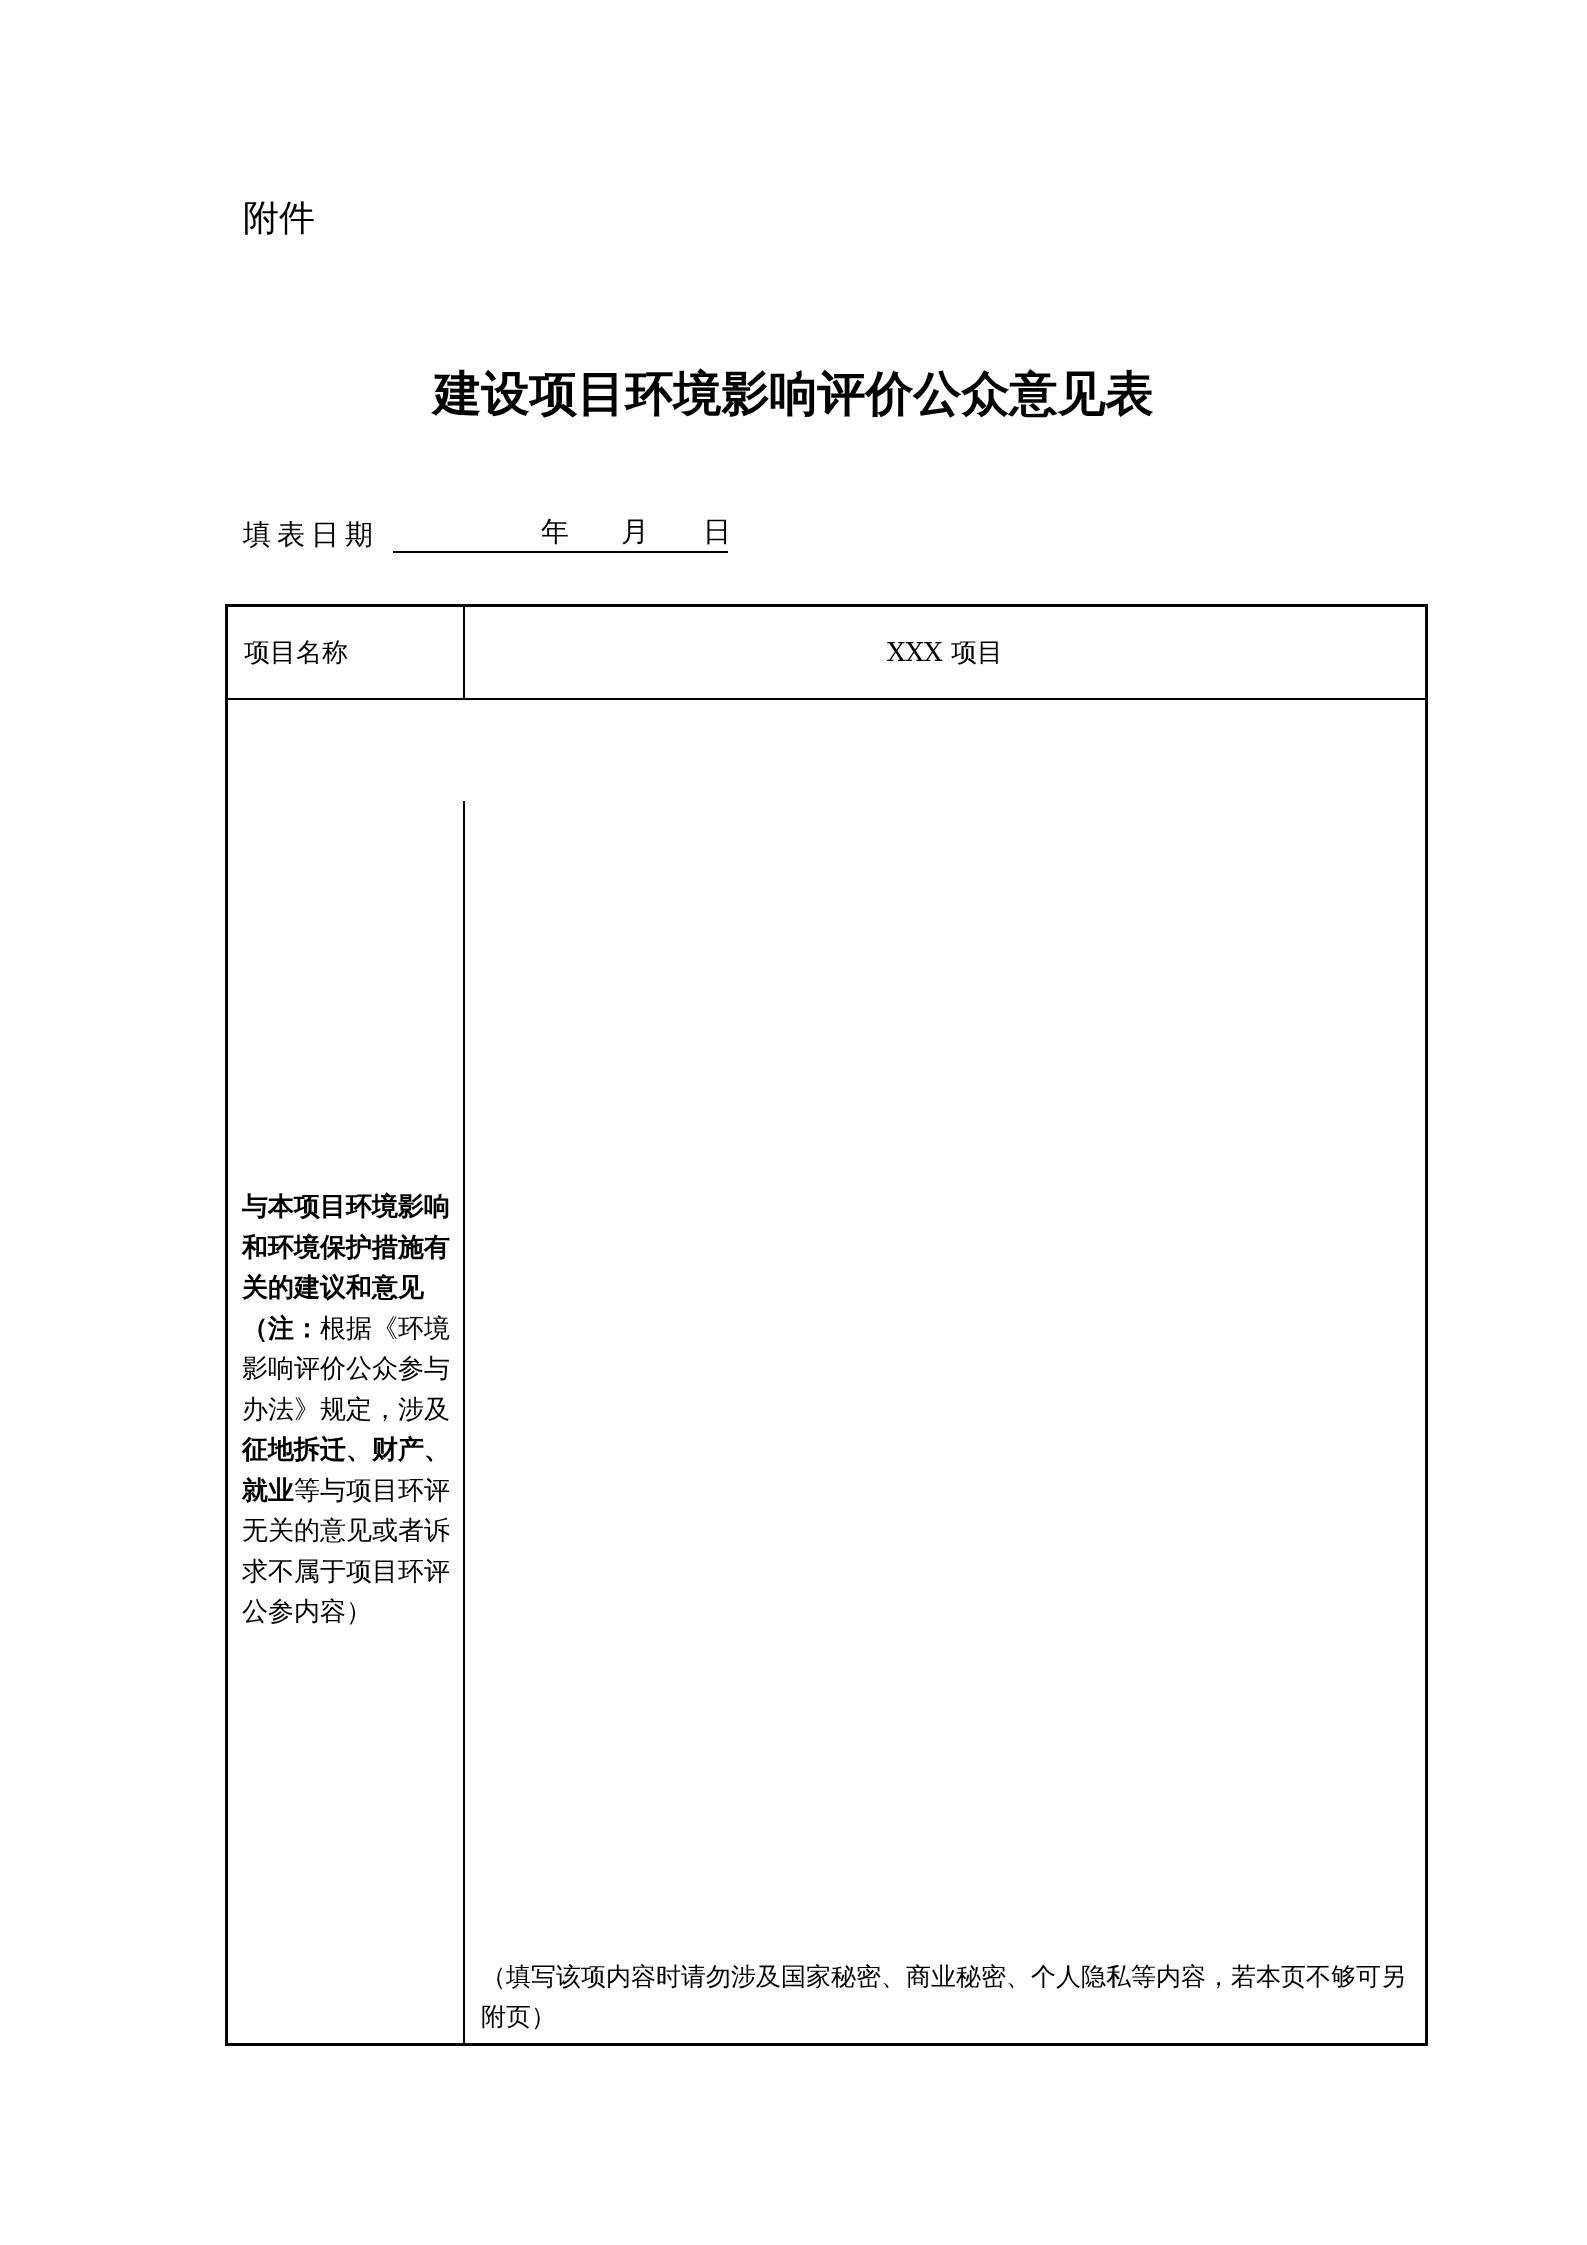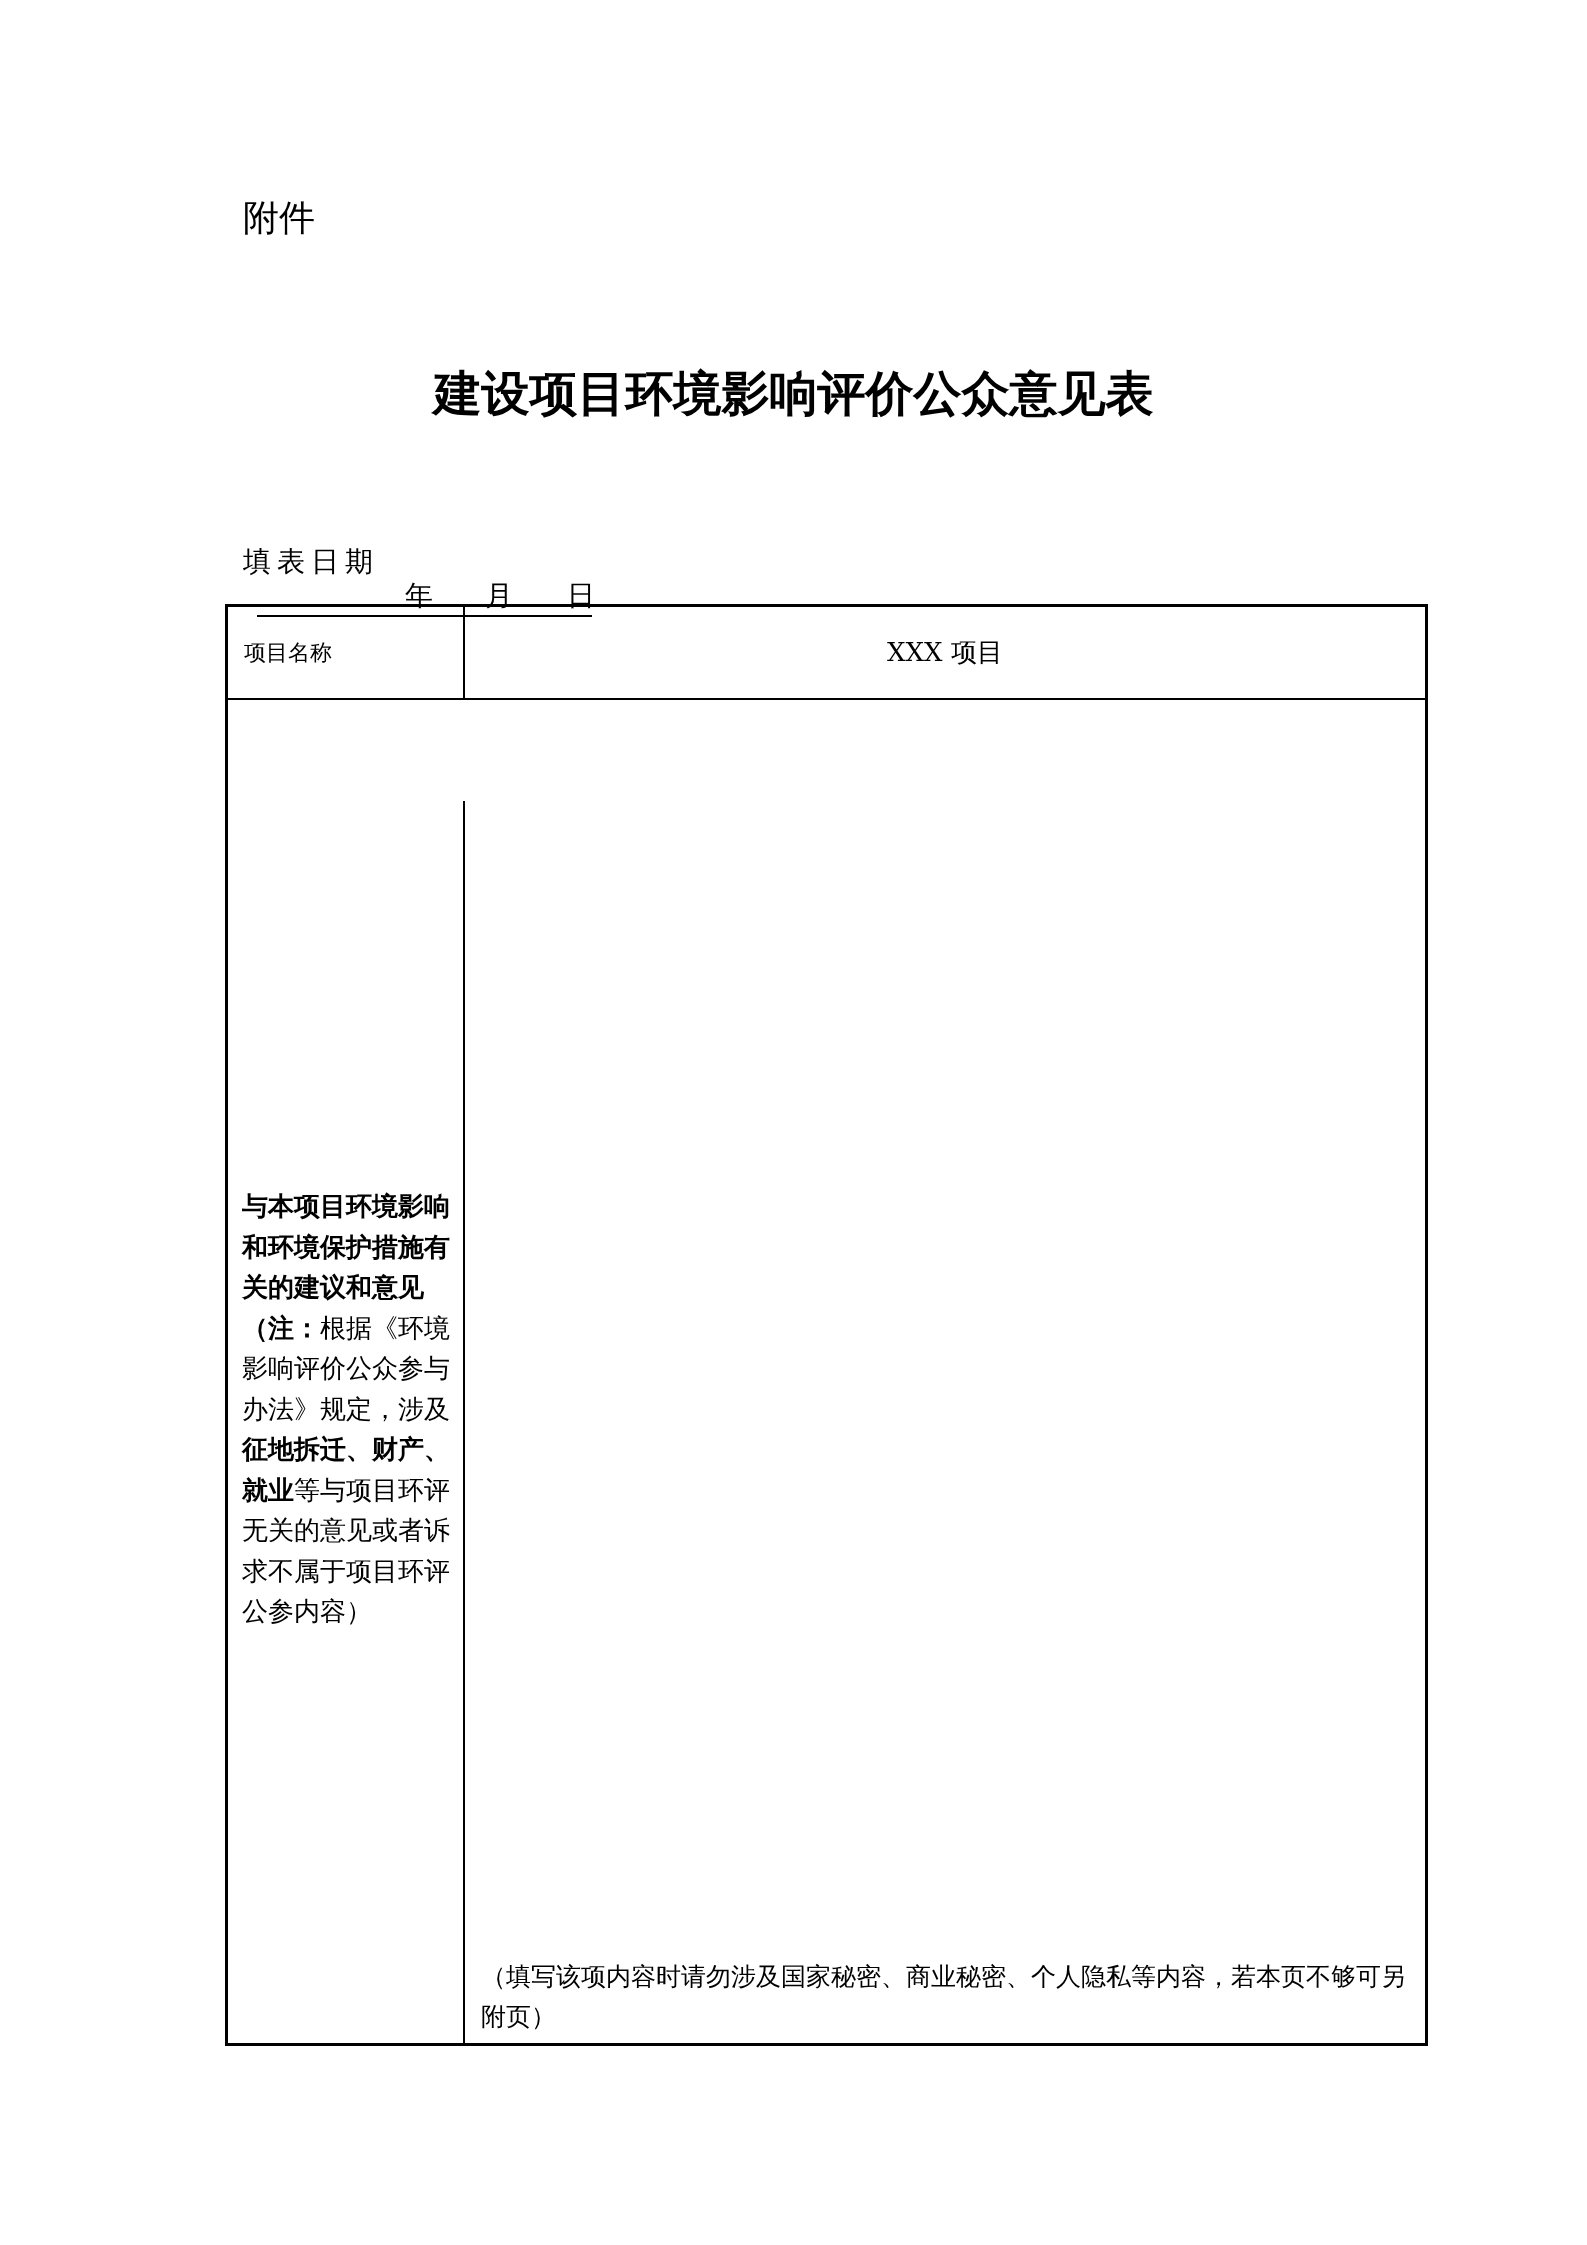--- a/index.html
+++ b/index.html
@@ -1,33 +1,33 @@
 <!DOCTYPE html>
 <html><head>
 <meta charset="utf-8">
 <style>
   html, body { margin: 0; padding: 0; background: #ffffff; }
   body { width: 1587px; height: 2245px; position: relative; overflow: hidden;
          font-family: "DejaVu Sans", "Liberation Sans", sans-serif; color: #000; }
   .attach { position: absolute; left: 243px; top: 194px; font-size: 36px; }
   .title { position: absolute; left: 0; width: 1587px; top: 362px; text-align: center;
            font-family: "DejaVu Serif", "Liberation Serif", serif; font-weight: bold; font-size: 48px; letter-spacing: 0px; }
-  .date-row { position: absolute; left: 243px; top: 543px; font-size: 28px; display: flex; align-items: flex-start; flex-direction: column; }
+  .date-row { position: absolute; left: 243px; top: 516px; font-size: 28px; display: flex; align-items: center; }
   .date-label { letter-spacing: 6px; }
   .date-line { margin-left: 14px; width: 335px; border-bottom: 2px solid #000; height: 34px; position: relative;
                font-family: "DejaVu Serif", "Liberation Serif", serif; }
   .date-line span { position: absolute; bottom: 0px; font-size: 28px; }
   .tbl { position: absolute; left: 225px; top: 604px; width: 1203px; height: 1442px;
          border: 3px solid #000; box-sizing: border-box; }
   .row { position: absolute; left: 0; right: 0; box-sizing: border-box; }
   .r1 { top: 0; height: 93px; border-bottom: 2px solid #000; }
   .r2 { top: 93px; height: 92px; border-bottom: 2px solid #000; }
   .r3 { top: 194px; bottom: 0; }
   .vdiv { position: absolute; left: 235px; top: 0; bottom: 0; border-left: 2px solid #000; }
-  .cell-label { position: absolute; left: 16px; top: 0; height: 100%; display: flex; align-items: center; font-size: 22px; font-family: Liberation Serif, serif; }
+  .cell-label { position: absolute; left: 16px; top: 0; height: 100%; display: flex; align-items: center; font-size: 26px; font-family: Liberation Serif, serif; }
   .cell-value { position: absolute; left: 237px; right: 0; top: 0; height: 100%; display: flex; align-items: center; justify-content: center;
                 font-size: 26px; font-family: "DejaVu Serif", "Liberation Serif", serif; text-align: right; }
   .section { position: absolute; left: 16px; top: 0; height: 100%; display: flex; align-items: center; font-size: 26px; font-weight: bold; }
   .left-text { position: absolute; left: 14px; width: 212px; top: 385px; font-size: 26px; line-height: 40.5px; word-break: break-all;
                font-family: "DejaVu Serif", "Liberation Serif", serif; }
   .left-text b { font-family: "DejaVu Sans", "Liberation Sans", sans-serif; }
   .opinion-area { position: absolute; left: 237px; right: 0; top: 0; bottom: 0; }
   .note { position: absolute; left: 16px; right: 10px; bottom: 6px; font-size: 25px; line-height: 40px;
           font-family: "DejaVu Serif", "Liberation Serif", serif; }
 </style>

